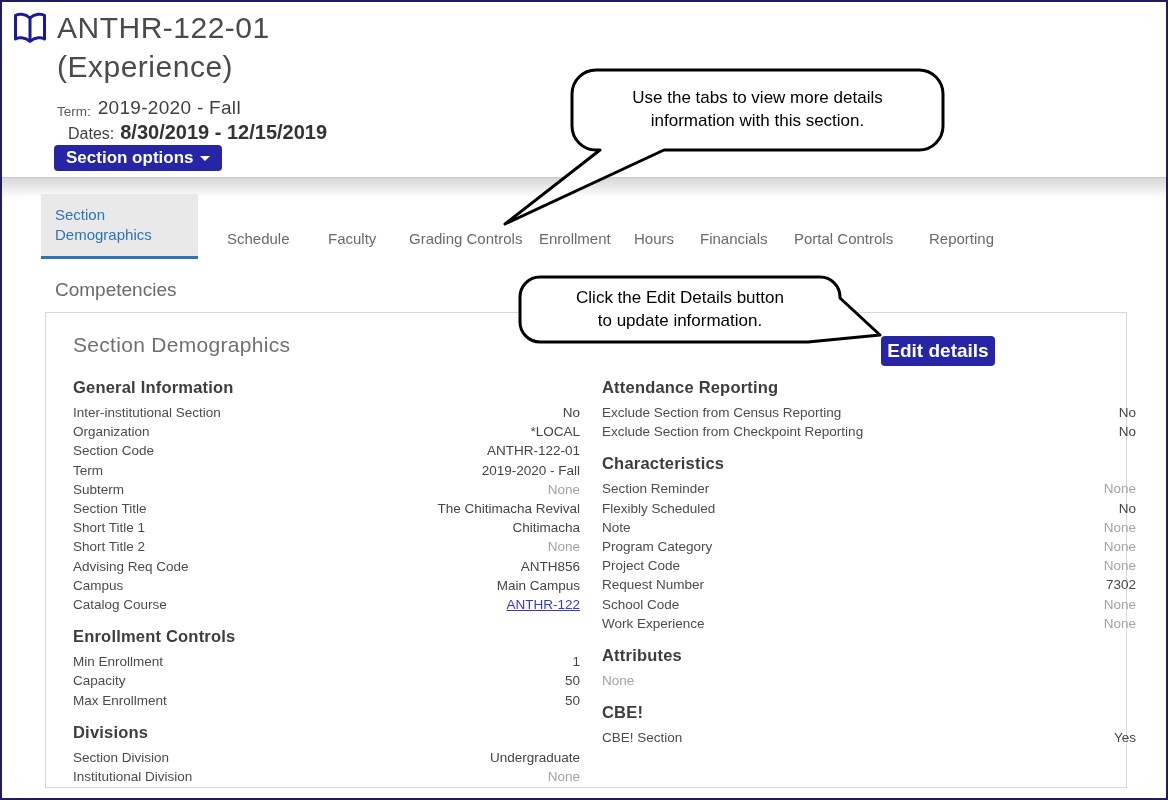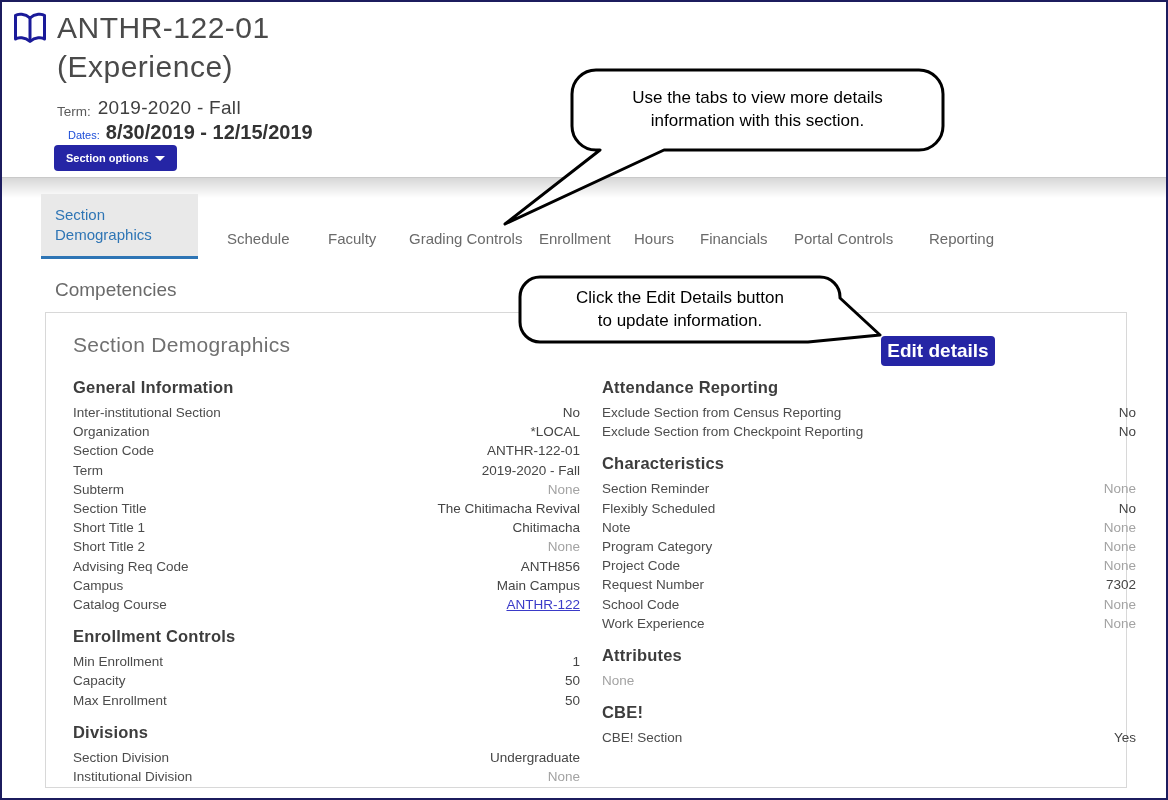--- a/index.html
+++ b/index.html
@@ -11,28 +11,28 @@
     -webkit-font-smoothing:antialiased;
   }
   
   .book-icon{position:absolute;left:10px;top:10px;}
   .page-title{position:absolute;left:55px;top:6px;font-size:30px;line-height:39px;
     color:#4a4a4a;letter-spacing:.5px;font-weight:400;}
   .term-row{position:absolute;left:55px;top:95px;display:flex;align-items:flex-end;gap:7px;}
   .term-label{font-size:13.5px;color:#5a5a5a;}
   .term-value{font-size:19px;color:#3f3f3f;letter-spacing:.3px;}
   .dates-row{position:absolute;left:66px;top:119px;display:flex;align-items:baseline;gap:6px;}
-  .dates-label{font-size:11px;color:#1d4ed8;}
+  .dates-label{font-size:16px;color:#404040;}
   .dates-value{font-size:20px;font-weight:bold;color:#333;}
   .blue-btn{
     position:absolute;background:var(--accent,#2525a5);color:#fff;border:none;border-radius:4px;
     font-family:"Liberation Sans",sans-serif;font-weight:bold;display:flex;align-items:center;
     justify-content:center;cursor:pointer;
   }
-  #section-options-btn{left:52px;top:143px;height:26px;padding:0 12px;font-size:11px;gap:6px;}
+  #section-options-btn{left:52px;top:143px;height:26px;padding:0 12px;font-size:17px;gap:6px;}
   .caret-down{width:0;height:0;border-left:5px solid transparent;border-right:5px solid transparent;
     border-top:5px solid #fff;display:inline-block;}
   .header-divider{position:absolute;left:0;right:0;top:175px;height:20px;
     border-top:1px solid #c9c9c9;background:linear-gradient(#d7d7d7,#ffffff);}
   
   #active-tab{
     position:absolute;left:39px;top:192px;width:157px;height:65px;background:#e9e9e9;
     border-bottom:3px solid var(--tabblue,#2e75b5);box-sizing:border-box;
     color:var(--tabblue,#2e75b5);font-size:15px;line-height:20px;padding:11px 14px;cursor:pointer;
   }

